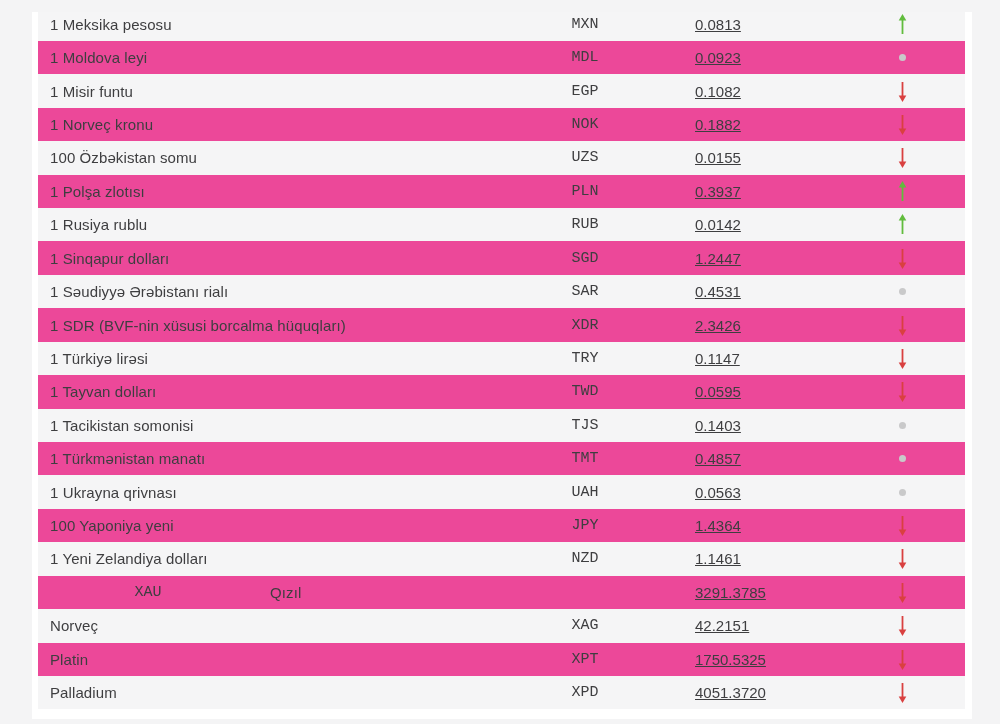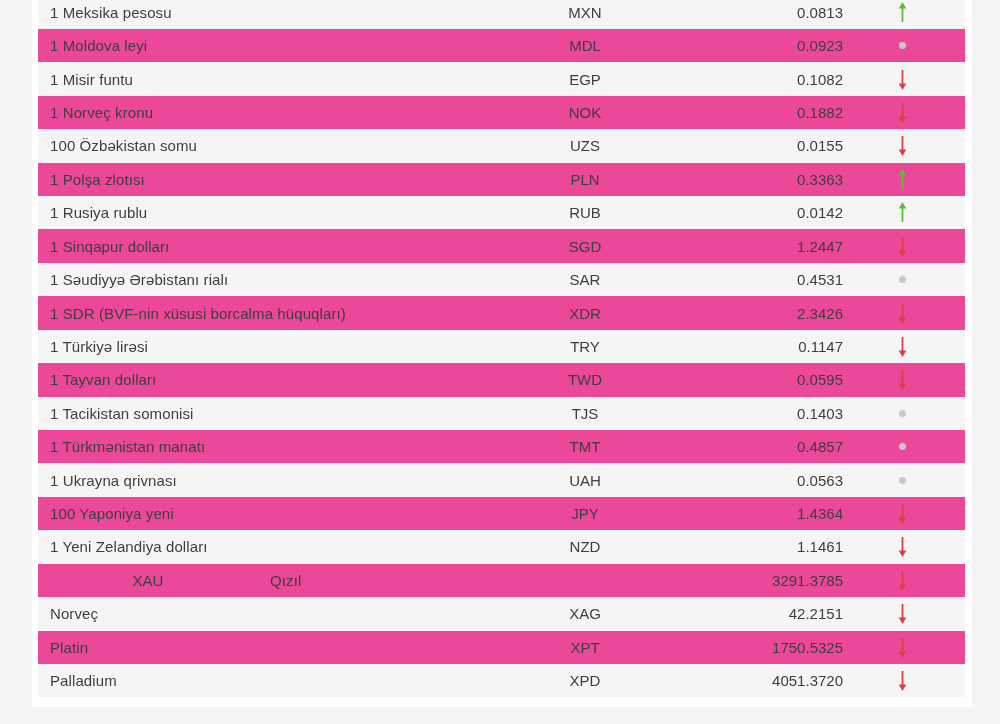--- a/index.html
+++ b/index.html
@@ -11,21 +11,21 @@
   .page {
     position: relative;
     width: 1000px;
     height: 724px;
     background: #f4f4f5;
     overflow: hidden;
   }
   .content-card {
     position: absolute;
     left: 32px;
-    top: 0;
+    top: 12px;
     width: 940px;
     height: 707px;
     background: #ffffff;
     overflow: hidden;
   }
   .rates-table {
     position: absolute;
     left: 6px;
     top: -4.5px;
     width: 927px;
@@ -43,24 +43,26 @@
   }
   .cell { white-space: nowrap; overflow: hidden; }
   .cell.name {
     flex: 1;
     padding-left: 12px;
     letter-spacing: 0.1px;
   }
   .cell.code {
     width: 220px;
     text-align: center;
+    font-family: Liberation Mono, monospace;
   }
   .cell.rate {
     width: 148px;
-    text-align: right;
+    text-align: left;
+    text-decoration: underline;
   }
   .cell.trend {
     width: 118px;
     margin-right: 4px;
     display: flex;
     justify-content: center;
     align-items: center;
   }
   .trend-icon { display: none; }
   .row[data-trend="up"]   .trend-icon.up   { display: block; }
@@ -140,21 +142,21 @@
         <line x1="5.5" y1="1" x2="5.5" y2="17" stroke="#d94040" stroke-width="1.8"></line>
         <path d="M5.5 21 L1.7 14.4 L9.3 14.4 Z" fill="#d94040"></path>
       </svg>
 
     </div>
   </div>
 
   <div class="row even" data-trend="up">
     <div class="cell name">1 Polşa zlotısı</div>
     <div class="cell code">PLN</div>
-    <div class="cell rate">0.3363</div>
+    <div class="cell rate">0.3937</div>
     <div class="cell trend">
       <svg class="trend-icon up" width="11" height="21" viewBox="0 0 11 21">
         <line x1="5.5" y1="20" x2="5.5" y2="4" stroke="#61bc3d" stroke-width="1.8"></line>
         <path d="M5.5 0 L1.7 6.6 L9.3 6.6 Z" fill="#61bc3d"></path>
       </svg>
 
     </div>
   </div>
 
   <div class="row odd" data-trend="up">

